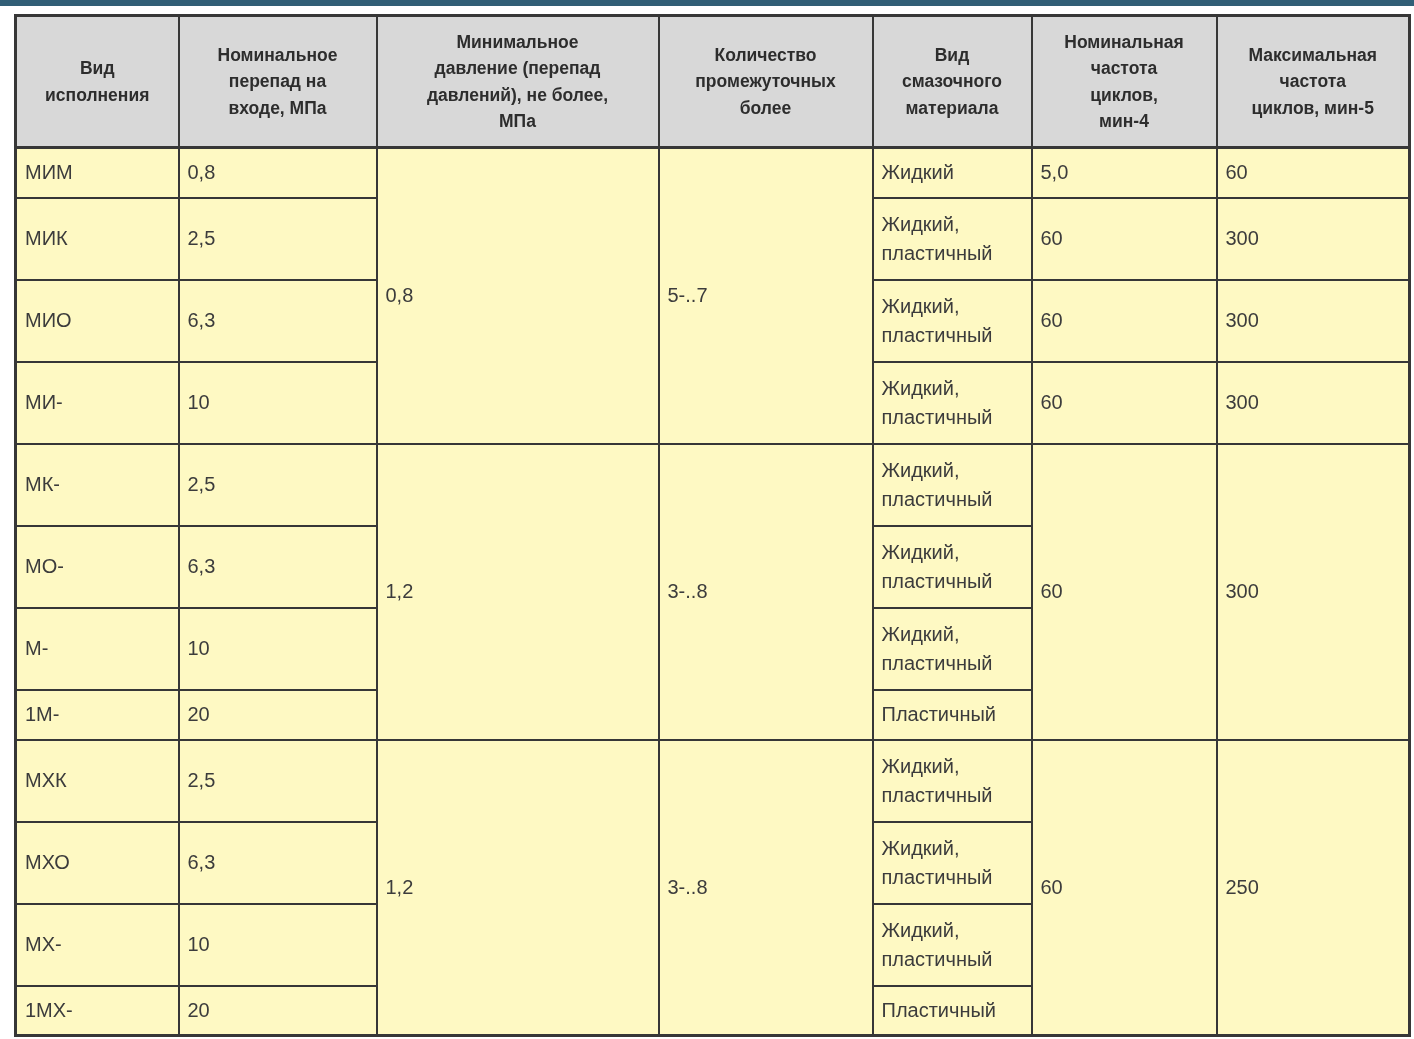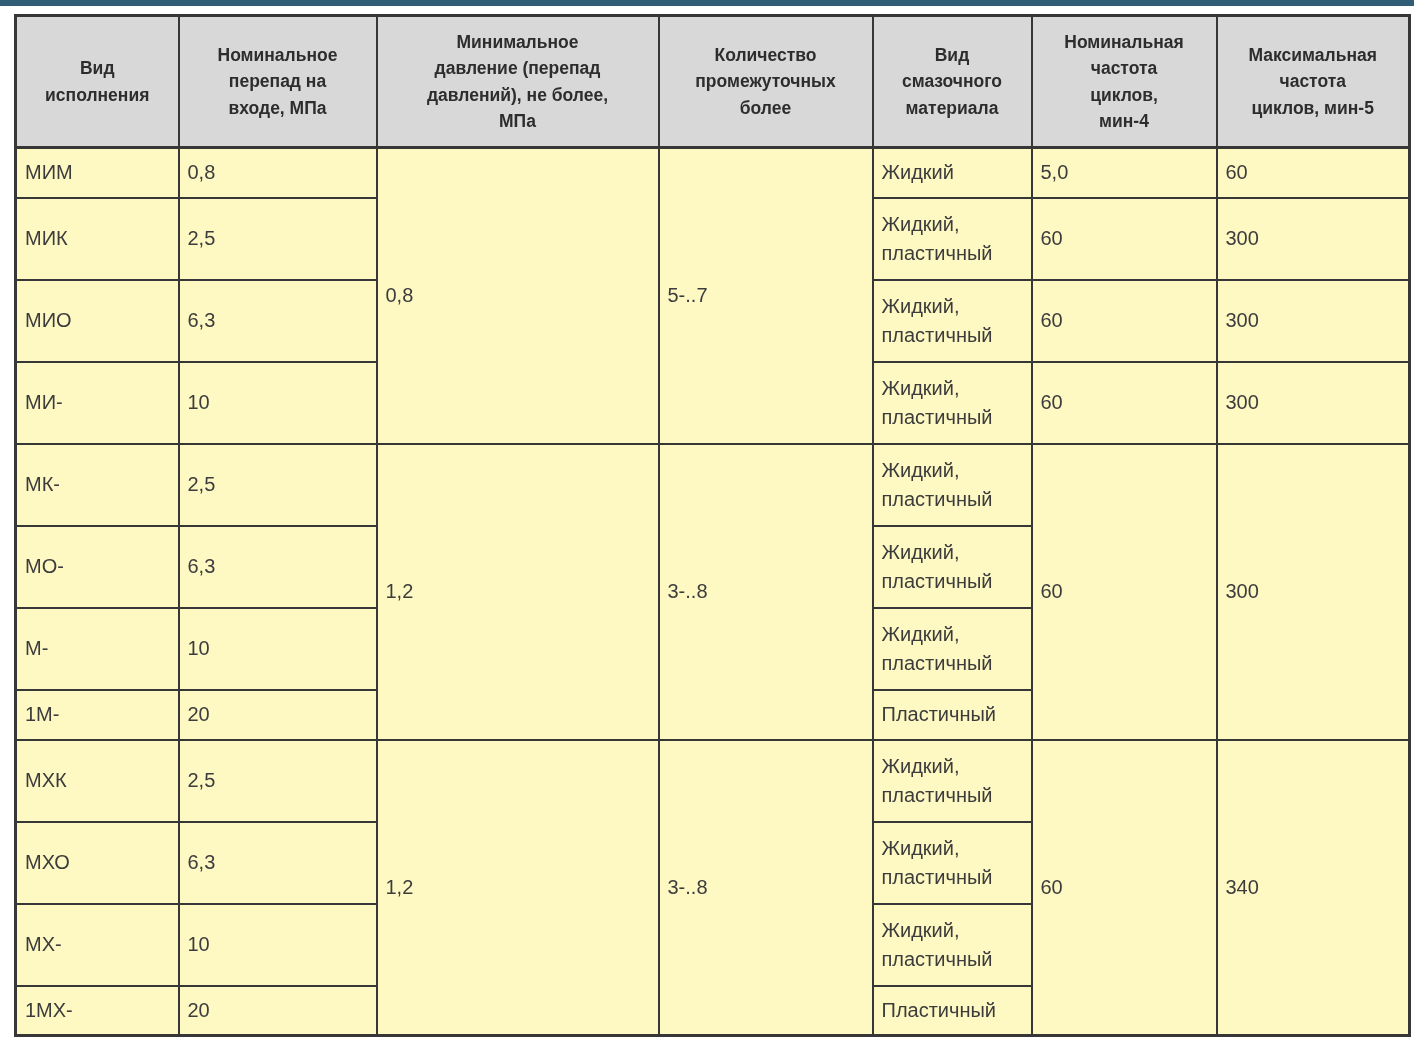--- a/index.html
+++ b/index.html
@@ -167,21 +167,21 @@
         <td>Пластичный</td>
       </tr>
 
       <tr class="h82">
         <td class="c-type">МХК</td>
         <td>2,5</td>
         <td rowspan="4">1,2</td>
         <td rowspan="4">3-..8</td>
         <td>Жидкий, пластичный</td>
         <td rowspan="4">60</td>
-        <td rowspan="4">340</td>
+        <td rowspan="4">250</td>
       </tr>
       <tr class="h82">
         <td class="c-type">МХО</td>
         <td>6,3</td>
         <td>Жидкий, пластичный</td>
       </tr>
       <tr class="h82">
         <td class="c-type">МХ-</td>
         <td>10</td>
         <td>Жидкий, пластичный</td>

